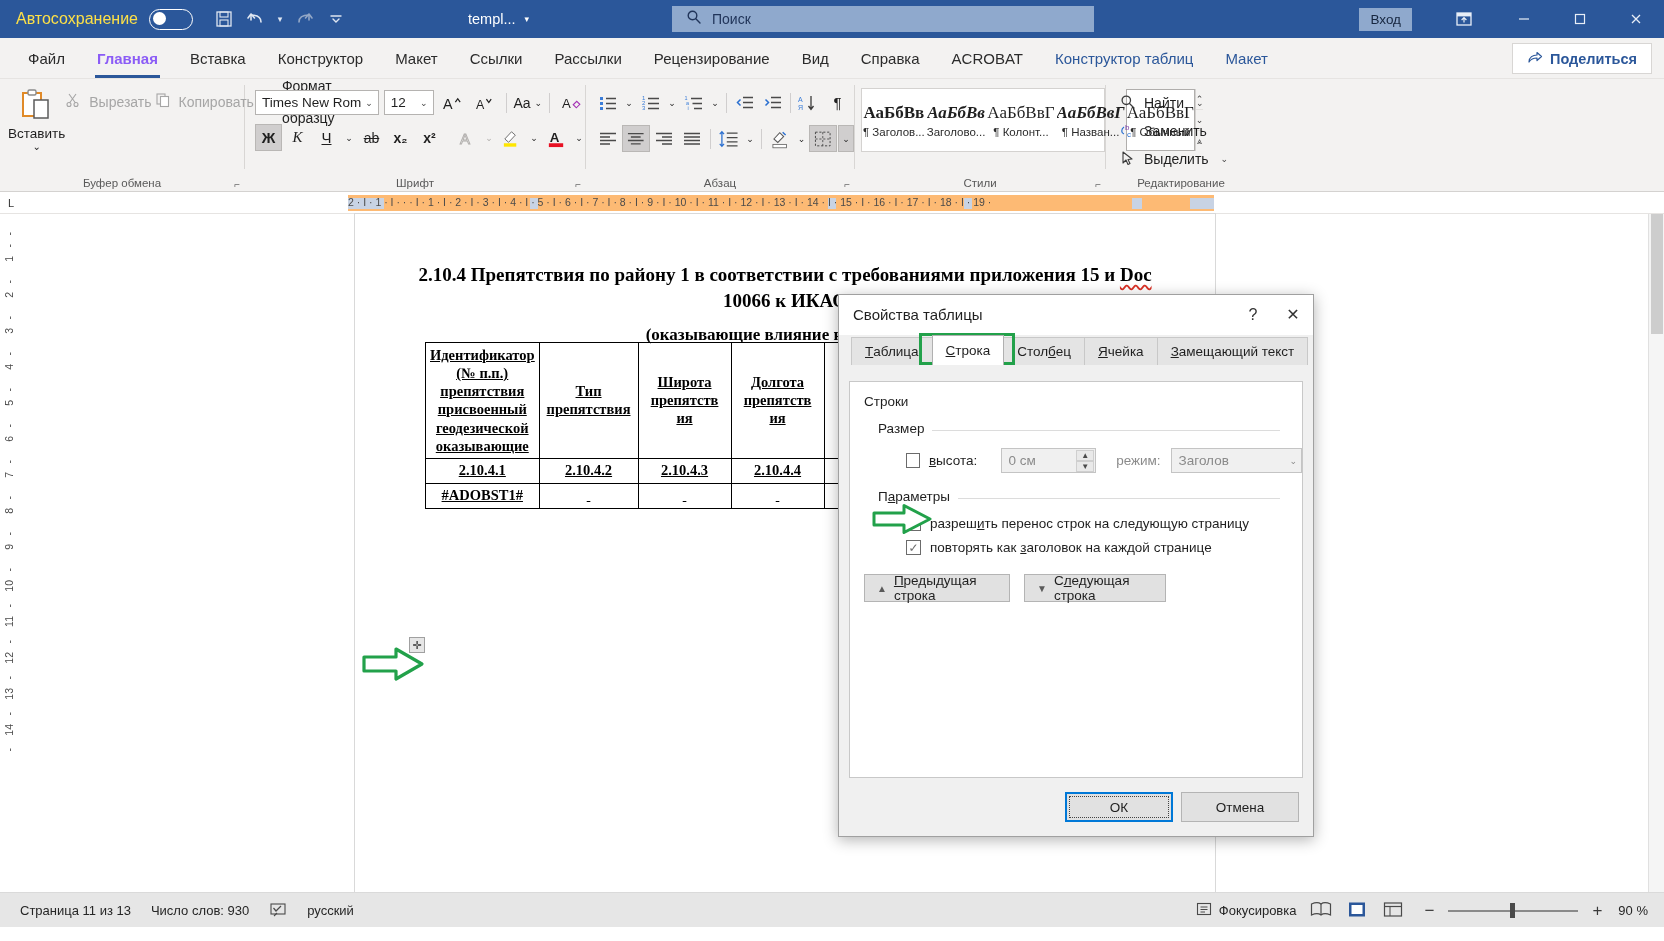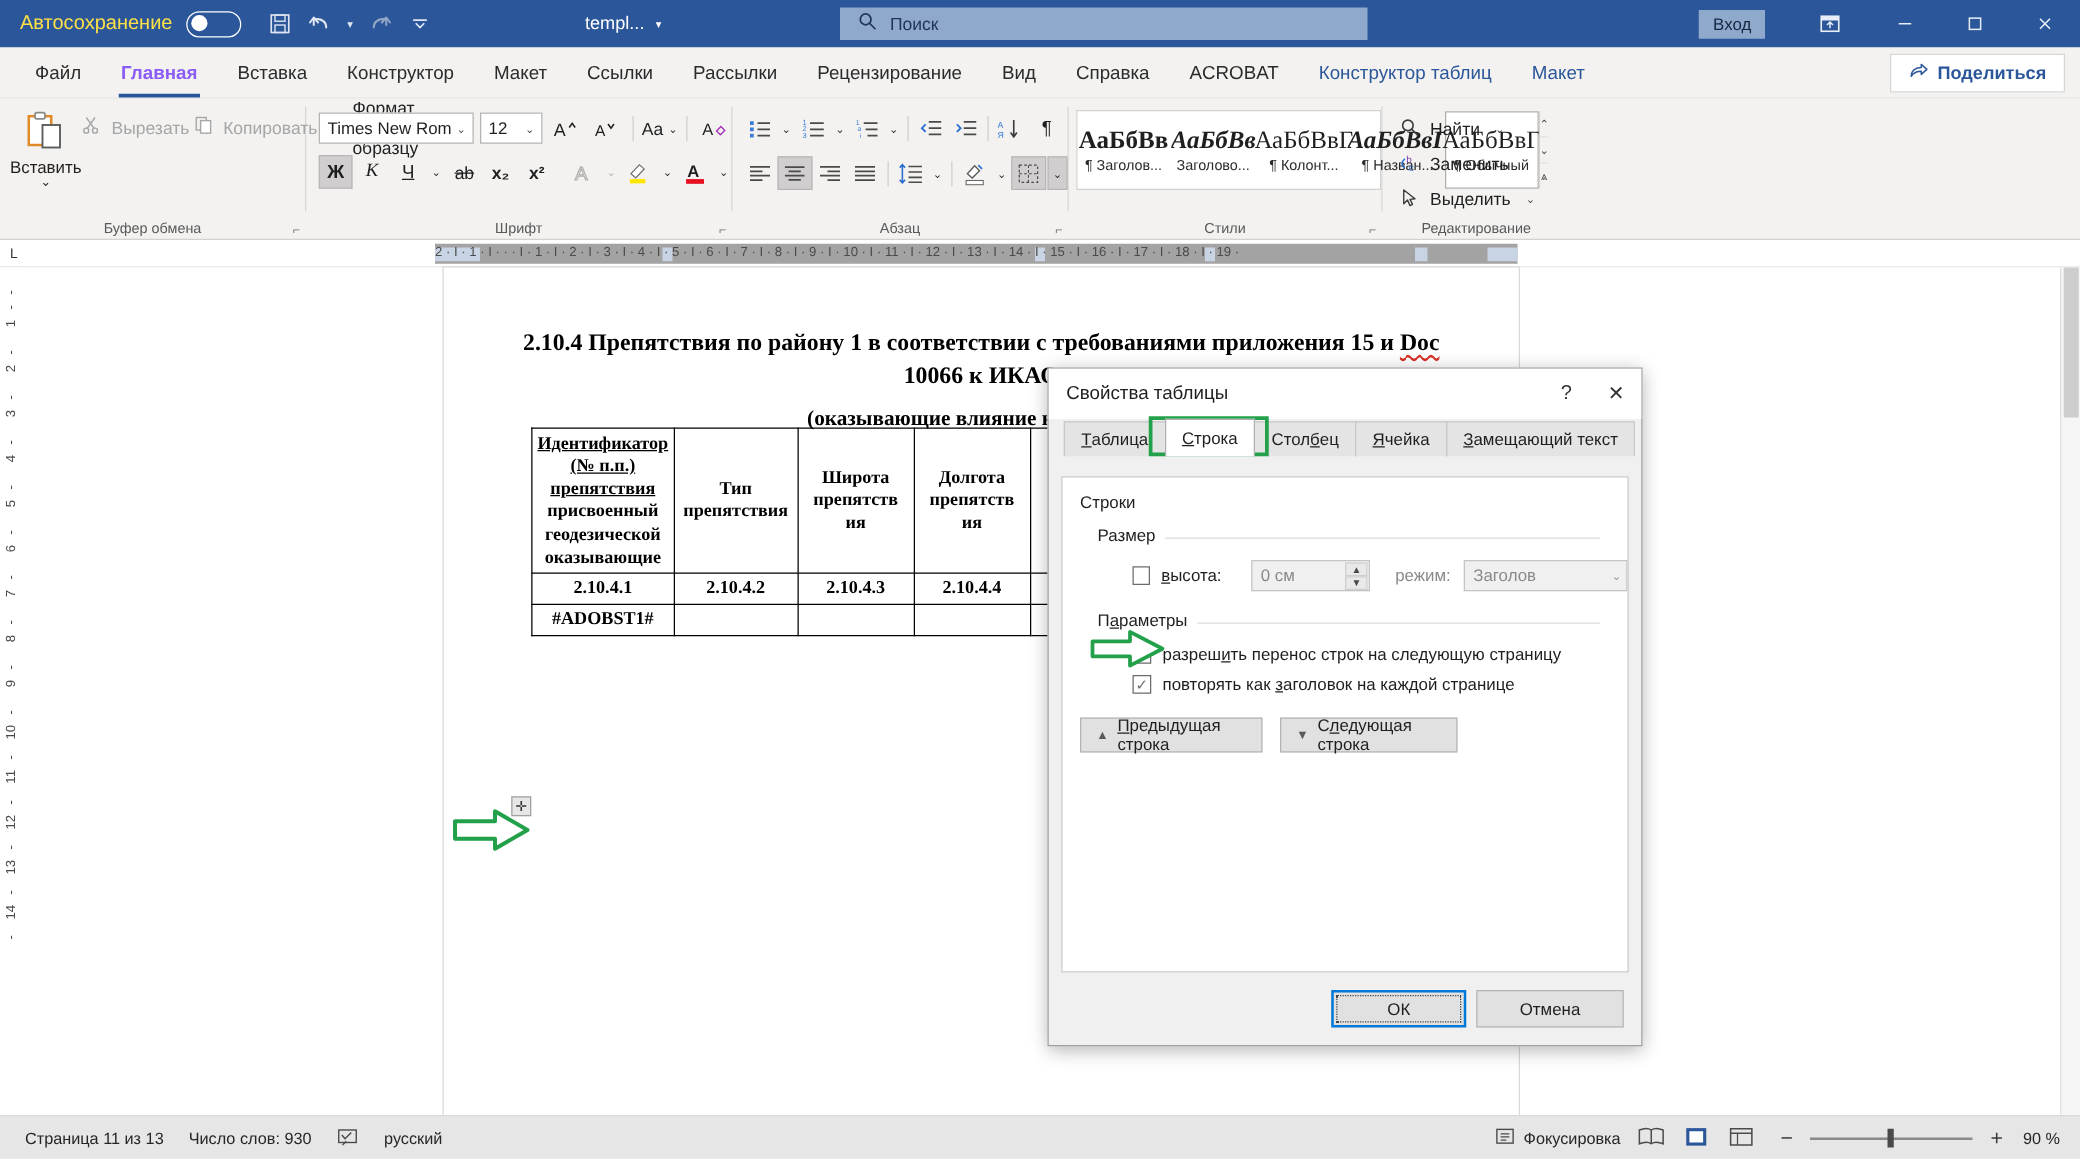--- a/index.html
+++ b/index.html
@@ -132,37 +132,37 @@
   .stylegrp { width: 250px; padding-left: 6px; }
   .stylebox {
     margin-top: 5px; height: 64px; background:#ffffff; border:1px solid #d4d2d0;
     display:flex; align-items:stretch;
   }
   .style-item {
     width: 75px; display:flex; flex-direction:column; align-items:center; justify-content:center;
     border: 1px solid transparent;
   }
   .style-item.sel { border: 1.6px solid #b0aeac; background:#fff; }
-  .style-prev { font-family:"Liberation Serif", serif; font-size: 20px; color:#1f1f1f; white-space:nowrap; overflow:hidden; }
+  .style-prev { font-family:"Liberation Serif", serif; font-size: 17px; color:#1f1f1f; white-space:nowrap; overflow:hidden; }
   .style-prev.h1 { font-weight:bold; }
   .style-prev.h2 { font-weight:bold; font-style:italic; }
   .style-prev.ti { font-weight:bold; font-style:italic; }
   .style-name { font-size: 11.5px; color:#2b2b2b; margin-top: 3px; white-space:nowrap; overflow:hidden; max-width:73px;}
   .style-scroll { width: 19px; display:flex; flex-direction:column; border-left:1px solid #d4d2d0; }
   .ssbtn { flex:1; display:flex;align-items:center;justify-content:center; font-size:9px; color:#3a3a3a; border-bottom:1px solid #e3e1df;}
 
   
   .editgrp { width: 150px; padding-left: 14px; }
   .edit-item { display:flex; align-items:center; gap: 8px; height: 28px; font-size: 14px; color:#1f1f1f; }
   .edit-item .ec { font-size:9px; color:#444; margin-left: 4px; }
 
   
   .rulerbar { height: 22px; background:#ffffff; position: relative; border-bottom:1px solid #e6e4e2; display:flex;}
   .ruler-corner { width: 22px; height:22px; display:flex;align-items:center;justify-content:center; font-size:11px;color:#333;}
-  .hruler { position:absolute; left: 348px; top: 3px; height: 16px; width: 866px; background:#a3a3a3; }
+  .hruler { position:absolute; left: 348px; top: 3px; height: 16px; width: 866px; background:#fdba74; }
   .hruler .seg { position:absolute; top:3px; height:11px; background:#c8d3e4; }
   .hruler .nums { position:absolute; top:1px; left:0; right:0; font-size:10.5px; color:#4a4a4a; white-space:nowrap; letter-spacing:0px;}
 
   
   .workspace { position: relative; height: 678px; background:#ffffff; }
   .vruler {
     position:absolute; left:0; top:0; width: 22px; height: 678px; background:#fff;
     font-size: 10.5px; color: #4a4a4a;
   }
   .vr-num { position:absolute; left:3px; width:16px; text-align:center; writing-mode: vertical-rl; transform: rotate(180deg); }
@@ -178,21 +178,21 @@
     text-align:center; font-family:"Liberation Serif", serif; font-weight:bold;
     font-size: 17px; color:#000; margin-top: 12px; padding: 0 36px;
   }
   .squiggle { text-decoration: underline; text-decoration-style: wavy; text-decoration-color: #d93025; text-underline-offset: 3px;}
   .dtable {
     position:absolute; left: 70px; top: 128px; border-collapse: collapse;
     font-family:"Liberation Serif", serif;
   }
   .dtable td {
     border: 1px solid #000; text-align:center; font-weight:bold;
-    font-size: 14.5px; padding: 3px 4px; vertical-align: middle;
+    font-size: 14.5px; padding: 3px 4px; vertical-align: middle; text-decoration: underline;
   }
   .dtable td.hd { height: 106px; line-height:1.25; }
   .u-line { text-decoration: underline; }
   .handle {
     position:absolute; left: 409px; top: 423px; width: 16px; height:16px;
     background:#e6e6e6; border:1px solid #a0a0a0; display:flex;
     align-items:center; justify-content:center; font-size:11px; color:#333;
   }
 
   

